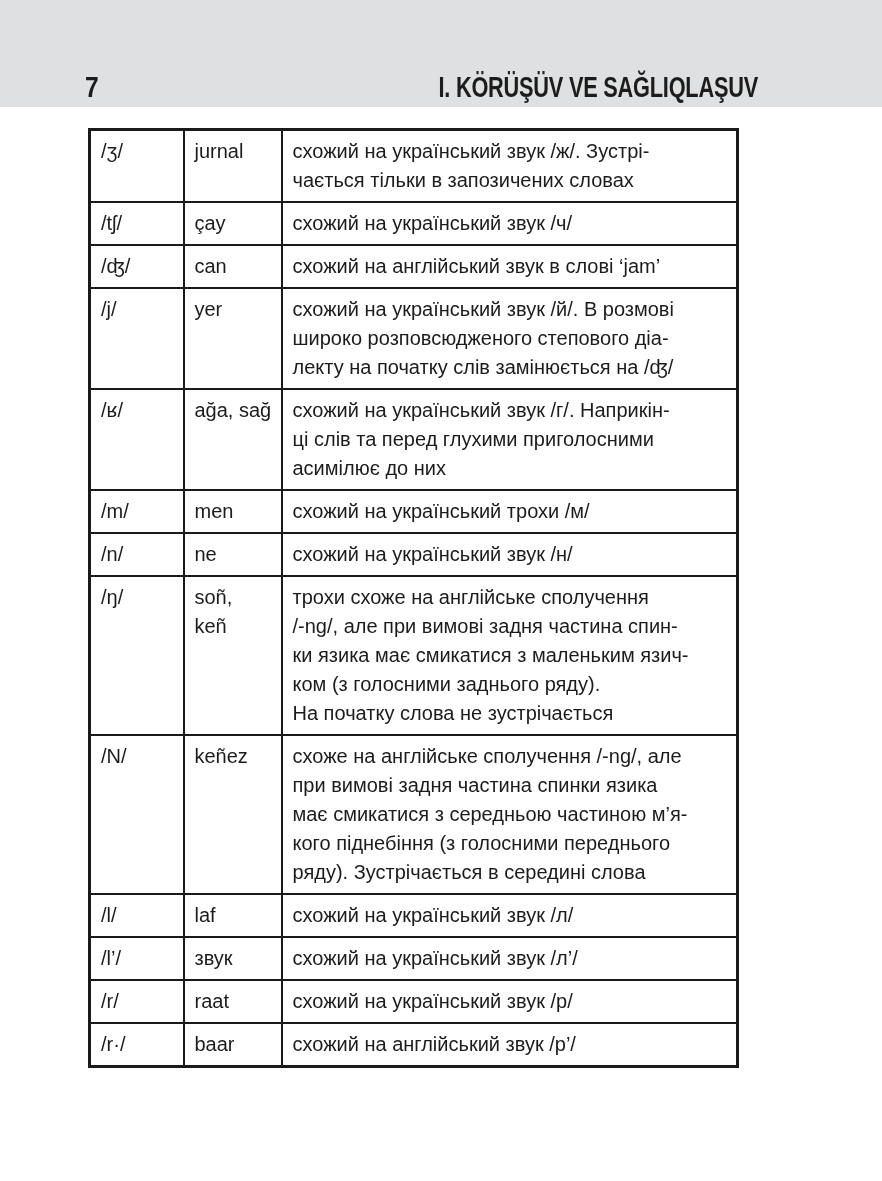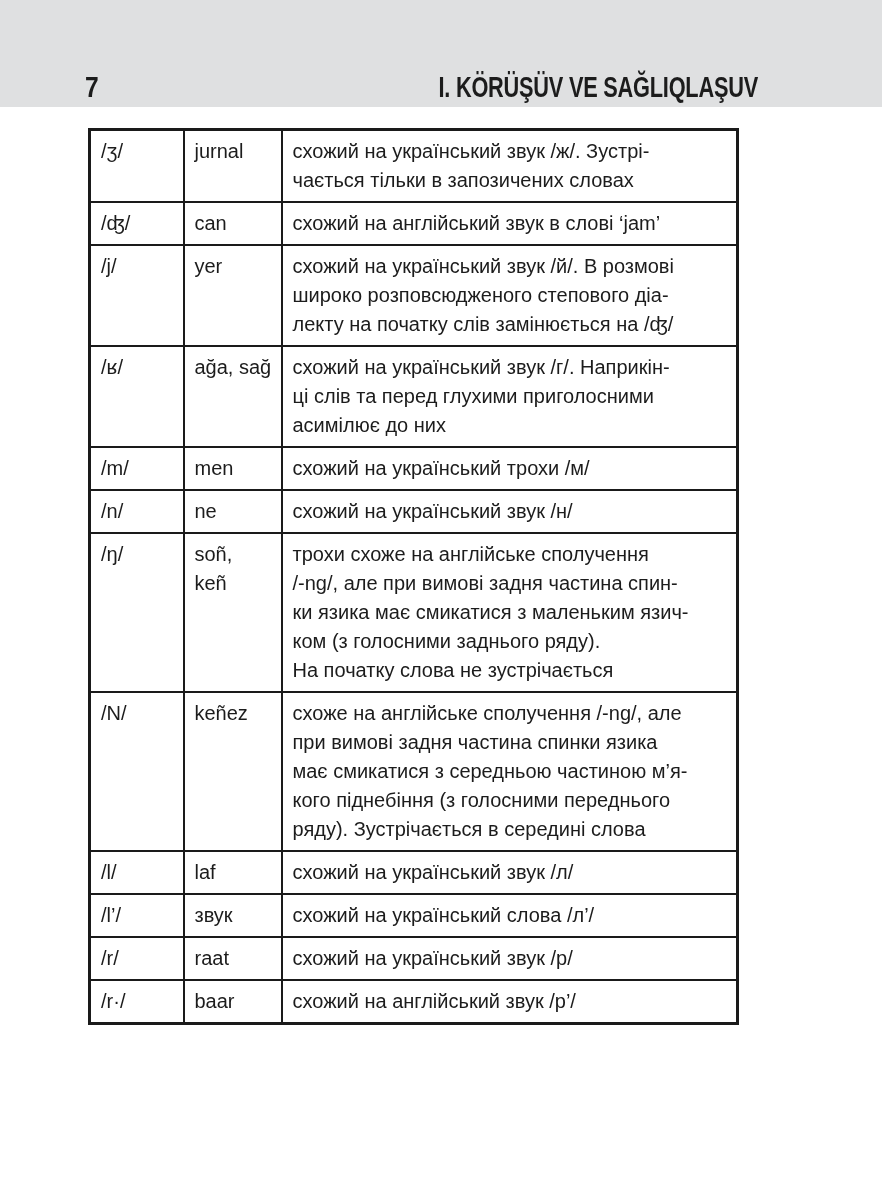--- a/index.html
+++ b/index.html
@@ -71,20 +71,25 @@
       <col style="width:456px">
     </colgroup>
     <tbody>
       <tr>
         <td class="col-phoneme">/ʒ/</td>
         <td class="col-example">jurnal</td>
         <td class="col-desc">схожий на український звук /ж/. Зустрі-
 чається тільки в запозичених словах</td>
       </tr>
       <tr>
+        <td class="col-phoneme">/tʃ/</td>
+        <td class="col-example">çay</td>
+        <td class="col-desc">схожий на український звук /ч/</td>
+      </tr>
+      <tr>
         <td class="col-phoneme">/ʤ/</td>
         <td class="col-example">can</td>
         <td class="col-desc">схожий на англійський звук в слові ‘jam’</td>
       </tr>
       <tr>
         <td class="col-phoneme">/j/</td>
         <td class="col-example">yer</td>
         <td class="col-desc">схожий на український звук /й/. В розмові
 широко розповсюдженого степового діа-
 лекту на початку слів замінюється на /ʤ/</td>
@@ -126,21 +131,21 @@
 ряду). Зустрічається в середині слова</td>
       </tr>
       <tr>
         <td class="col-phoneme">/l/</td>
         <td class="col-example">laf</td>
         <td class="col-desc">схожий на український звук /л/</td>
       </tr>
       <tr>
         <td class="col-phoneme">/l’/</td>
         <td class="col-example">звук</td>
-        <td class="col-desc">схожий на український слова /л’/</td>
+        <td class="col-desc">схожий на український звук /л’/</td>
       </tr>
       <tr>
         <td class="col-phoneme">/r/</td>
         <td class="col-example">raat</td>
         <td class="col-desc">схожий на український звук /р/</td>
       </tr>
       <tr>
         <td class="col-phoneme">/r·/</td>
         <td class="col-example">baar</td>
         <td class="col-desc">схожий на англійський звук /р’/</td>

